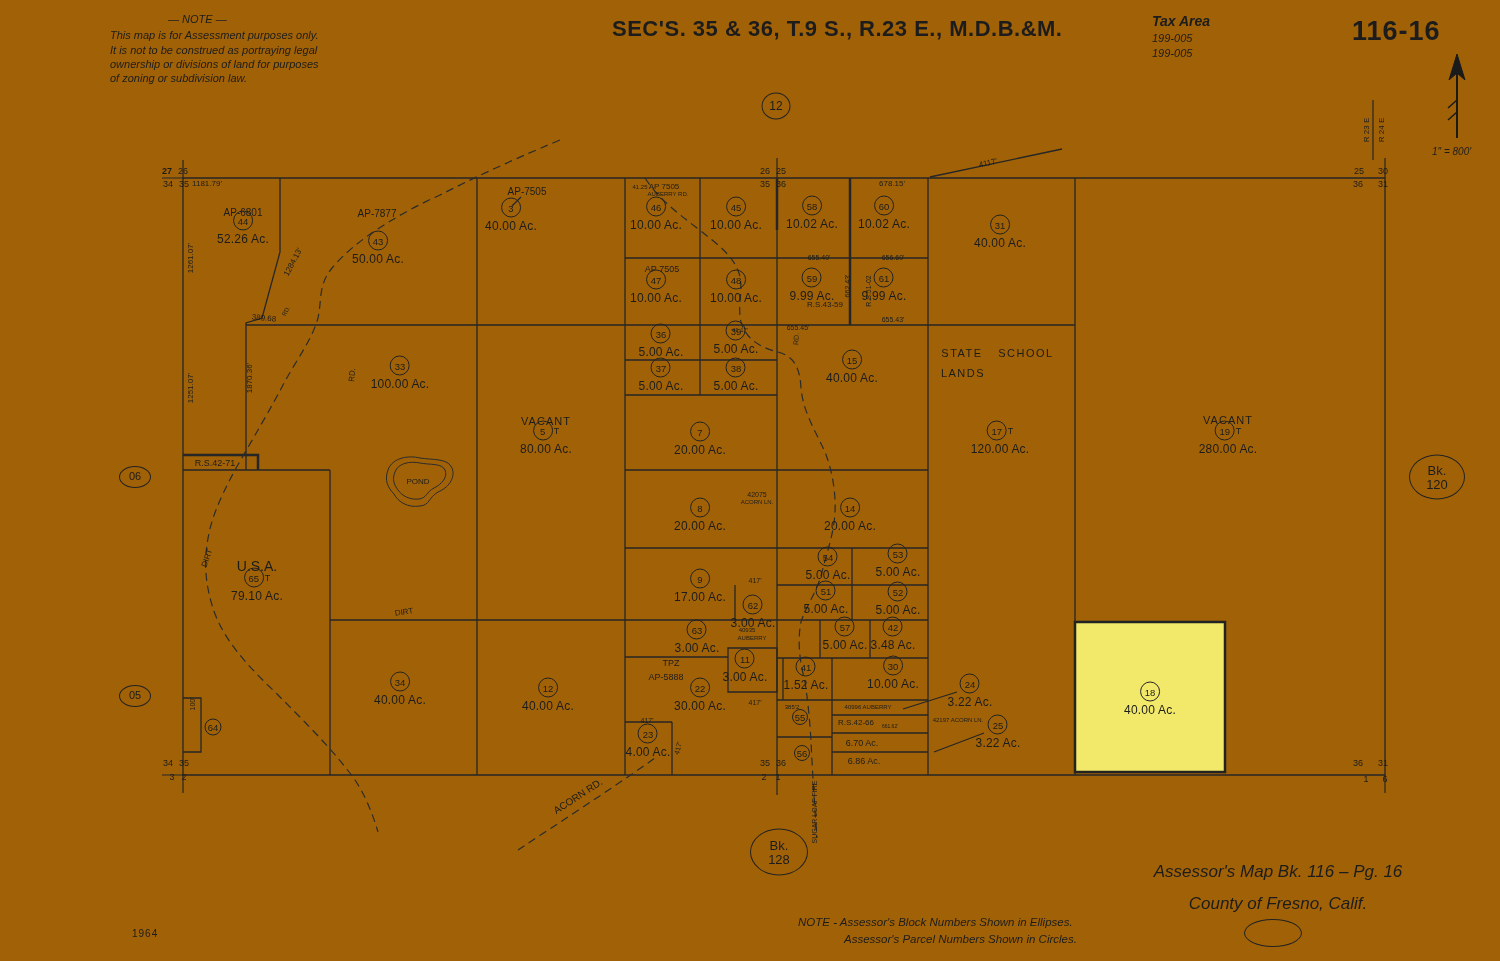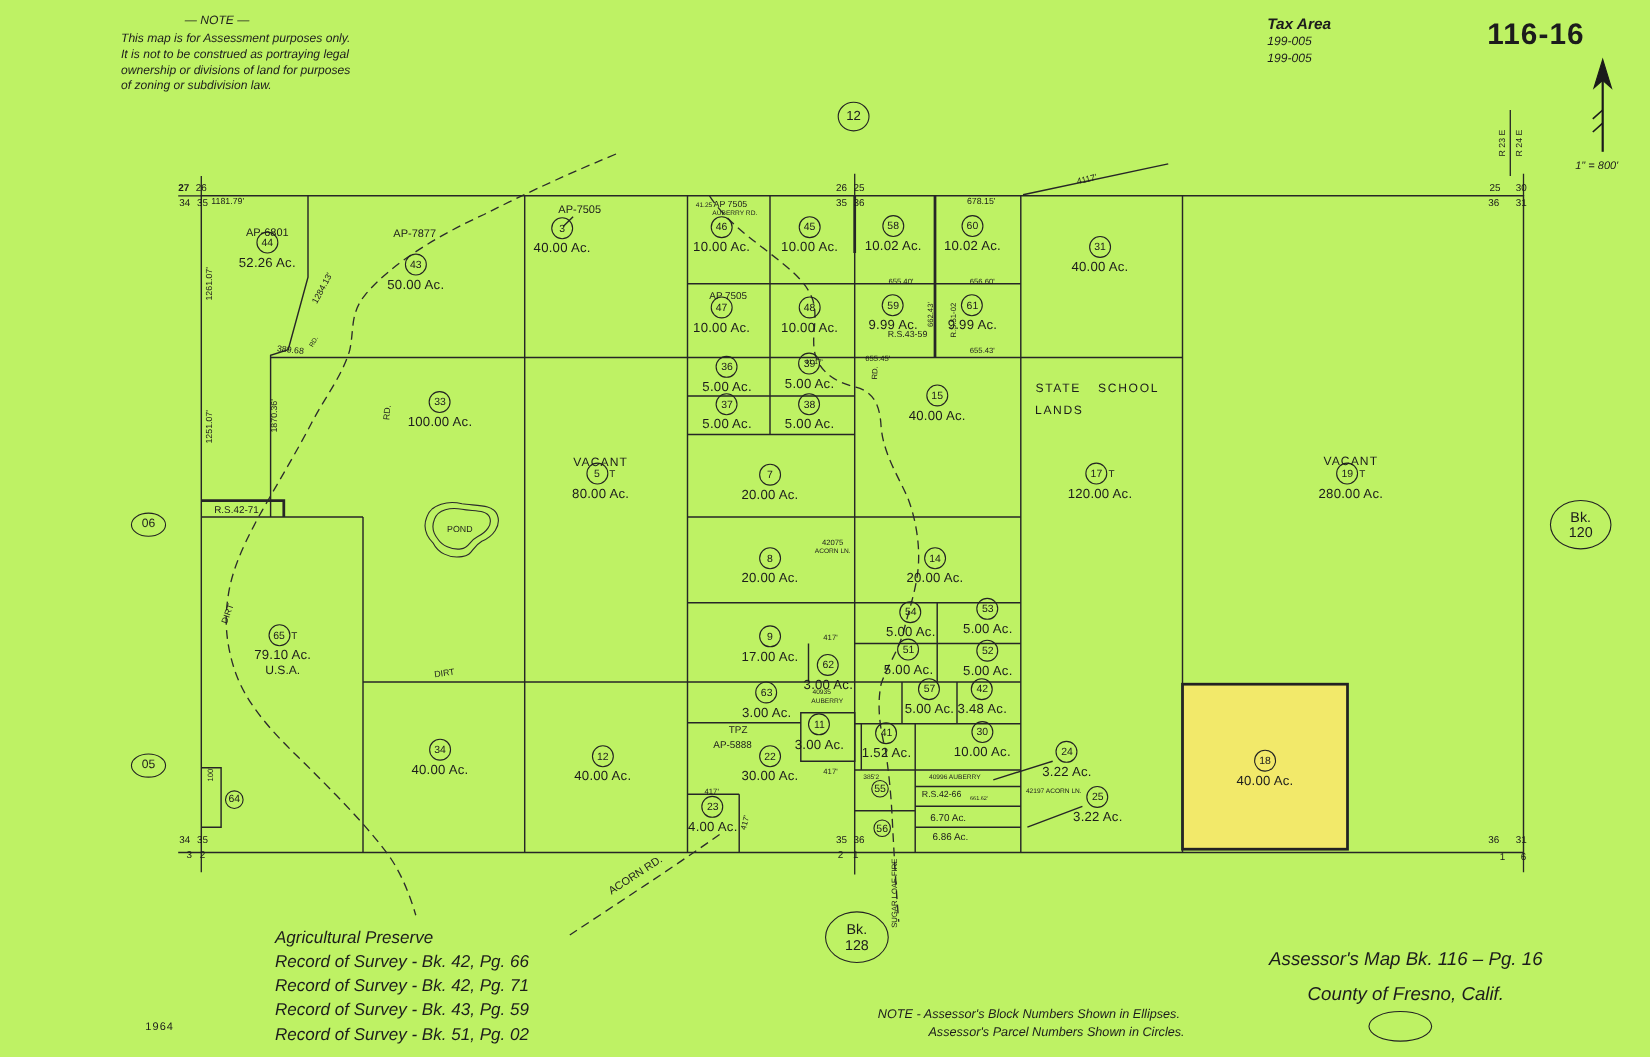--- a/index.html
+++ b/index.html
@@ -1,16 +1,16 @@
 <!DOCTYPE html>
 <html><head>
 <meta charset="utf-8">
 <style>
   html,body{margin:0;padding:0;background:#d9d9d3;}
-  .page{position:relative;width:1500px;height:961px;background:#bef264;
+  .page{position:relative;width:1500px;height:961px;background:#a16207;
         font-family:"Liberation Sans",sans-serif;color:#1c1c1c;overflow:hidden;}
   .abs{position:absolute;}
   svg{position:absolute;left:0;top:0;}
   
   .note-box{left:110px;top:12px;width:240px;font-size:11px;font-style:italic;line-height:1.3;}
   .note-title{padding-left:58px;margin-bottom:2px;}
   .map-title{left:612px;top:16px;font-size:22px;font-weight:bold;letter-spacing:.5px;white-space:nowrap;}
   .tax-area{left:1152px;top:13px;font-style:italic;}
   .tax-label{font-size:14px;font-weight:bold;text-align:right;}
   .tax-code{font-size:11px;margin-top:3px;}
@@ -94,20 +94,21 @@
   </svg>
 
   <div class="abs note-box">
     <div class="note-title">— NOTE —</div>
     <div>This map is for Assessment purposes only.</div>
     <div>It is not to be construed as portraying legal</div>
     <div>ownership or divisions of land for purposes</div>
     <div>of zoning or subdivision law.</div>
   </div>
 
+  <div class="abs map-title">SEC'S. 35 &amp; 36, T.9 S., R.23 E., M.D.B.&amp;M.</div>
 
   <div class="abs tax-area">
     <div class="tax-label">Tax Area</div>
     <div class="tax-code">199-005</div>
     <div class="tax-code">199-005</div>
   </div>
 
   <div class="abs map-number">116-16</div>
   <div class="abs scale">1" = 800'</div>
 
@@ -400,21 +401,21 @@
       <div class="mtext" style="left: 527px; top: 191px; font-size: 10px; transform: translate(-50%, -50%);">AP-7505</div>
       <div class="mtext" style="left: 640px; top: 187px; font-size: 6px; transform: translate(-50%, -50%);">41.25</div>
       <div class="mtext" style="left: 664px; top: 186px; font-size: 8px; transform: translate(-50%, -50%);">AP 7505</div>
       <div class="mtext" style="left: 668px; top: 194px; font-size: 6px; transform: translate(-50%, -50%);">AUBERRY RD.</div>
       <div class="mtext" style="left: 662px; top: 269px; font-size: 9px; transform: translate(-50%, -50%);">AP 7505</div>
       <div class="mtext" style="left: 962px; top: 353px; font-size: 11px; letter-spacing: 1.5px; transform: translate(-50%, -50%);">STATE</div>
       <div class="mtext" style="left: 1026px; top: 353px; font-size: 11px; letter-spacing: 1.5px; transform: translate(-50%, -50%);">SCHOOL</div>
       <div class="mtext" style="left: 963px; top: 373px; font-size: 11px; letter-spacing: 1.5px; transform: translate(-50%, -50%);">LANDS</div>
       <div class="mtext" style="left: 546px; top: 421px; font-size: 11px; letter-spacing: 1px; transform: translate(-50%, -50%);">VACANT</div>
       <div class="mtext" style="left: 1228px; top: 420px; font-size: 11px; letter-spacing: 1px; transform: translate(-50%, -50%);">VACANT</div>
-      <div class="mtext" style="left: 257px; top: 566px; font-size: 11px; transform: translate(-50%, -50%); margin-top: 44px;">U.S.A.</div>
+      <div class="mtext" style="left: 257px; top: 566px; font-size: 14px; transform: translate(-50%, -50%);">U.S.A.</div>
       <div class="mtext" style="left: 418px; top: 481px; font-size: 8px; transform: translate(-50%, -50%);">POND</div>
       <div class="mtext" style="left: 757px; top: 494px; font-size: 7px; transform: translate(-50%, -50%);">42075</div>
       <div class="mtext" style="left: 757px; top: 502px; font-size: 6px; transform: translate(-50%, -50%);">ACORN LN.</div>
       <div class="mtext" style="left: 671px; top: 663px; font-size: 9px; transform: translate(-50%, -50%);">TPZ</div>
       <div class="mtext" style="left: 666px; top: 677px; font-size: 9px; transform: translate(-50%, -50%);">AP-5888</div>
       <div class="mtext" style="left: 215px; top: 463px; font-size: 9px; transform: translate(-50%, -50%);">R.S.42-71</div>
       <div class="mtext" style="left: 825px; top: 304px; font-size: 8px; transform: translate(-50%, -50%);">R.S.43-59</div>
       <div class="mtext" style="left: 856px; top: 722px; font-size: 8px; transform: translate(-50%, -50%);">R.S.42-66</div>
       <div class="mtext" style="left: 890px; top: 726px; font-size: 5px; transform: translate(-50%, -50%);">661.62'</div>
       <div class="mtext" style="left: 862px; top: 743px; font-size: 9px; transform: translate(-50%, -50%);">6.70 Ac.</div>
@@ -492,27 +493,20 @@
       </div>
       <div class="mellipse" style="left: 779px; top: 852px; width: 56px; height: 45px; font-size: 13px;">
         <div>Bk.</div>
         <div>128</div>
       </div>
       <div class="mellipse" style="left: 1273px; top: 933px; width: 56px; height: 26px; font-size: 10px;">
         <div></div>
       </div>
     </div>
 
-  <div class="abs legend">
-    <div>Agricultural Preserve</div>
-    <div>Record of Survey - Bk. 42, Pg. 66</div>
-    <div>Record of Survey - Bk. 42, Pg. 71</div>
-    <div>Record of Survey - Bk. 43, Pg. 59</div>
-    <div>Record of Survey - Bk. 51, Pg. 02</div>
-  </div>
 
   <div class="abs year">1964</div>
 
   <div class="abs bottom-notes">
     <div class="n1">NOTE - Assessor's Block Numbers Shown in Ellipses.</div>
     <div class="n2">Assessor's Parcel Numbers Shown in Circles.</div>
   </div>
 
   <div class="abs assessor">
     <div class="a1">Assessor's Map  Bk. 116 – Pg. 16</div>

